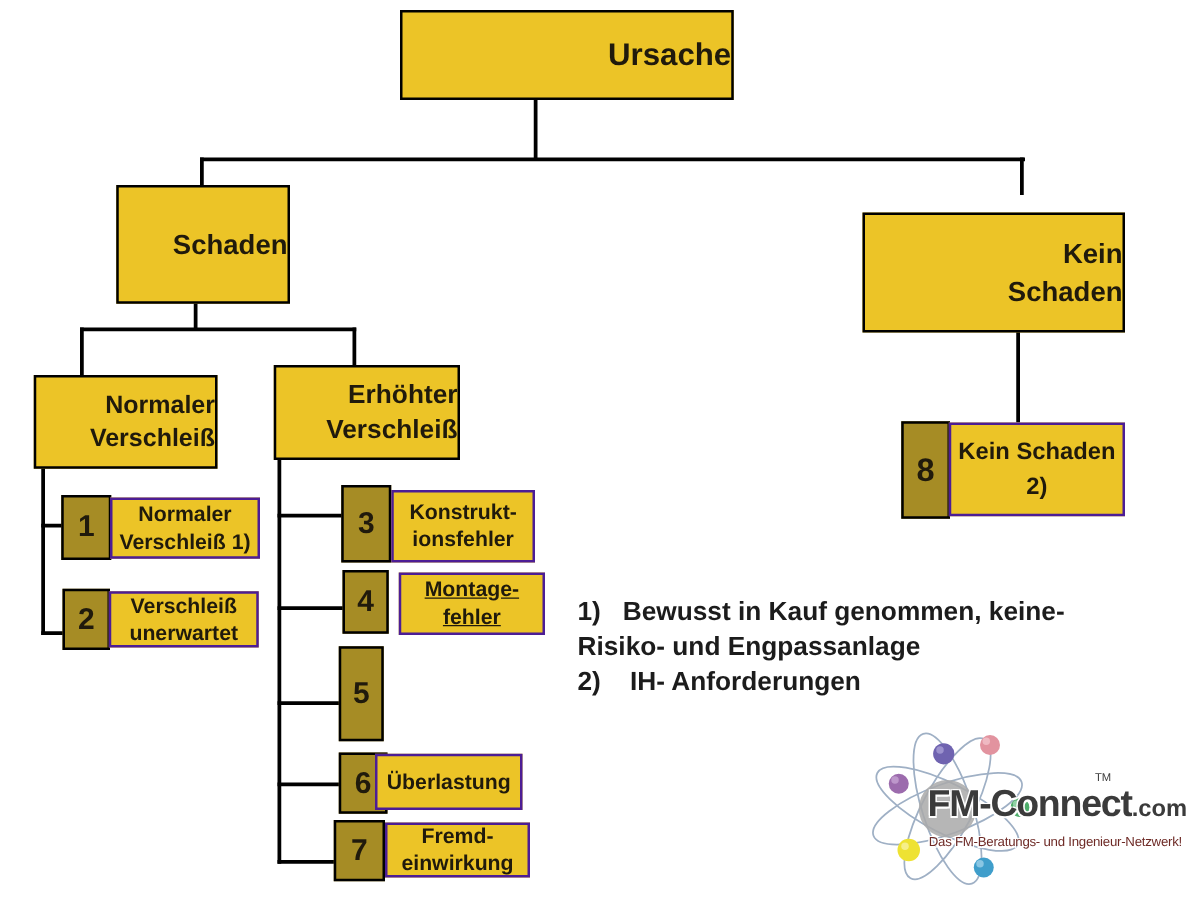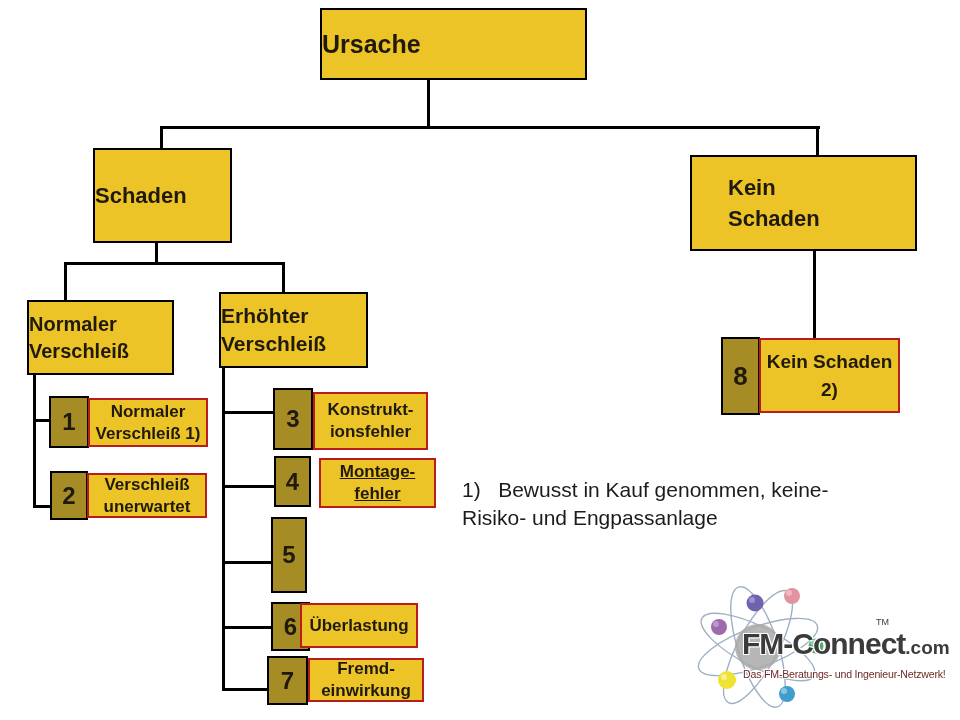--- a/index.html
+++ b/index.html
@@ -1,27 +1,27 @@
 <!DOCTYPE html>
 <html><head>
 <meta charset="utf-8">
 <style>
   html,body{margin:0;padding:0;background:#fff;}
   #page{position:relative;width:960px;height:720px;background:#ffffff;overflow:hidden;
         font-family:"Liberation Sans",sans-serif;color:#201a0c;}
   .node{position:absolute;background:#ecc427;border:2px solid #000;box-sizing:border-box;
-        display:flex;flex-direction:column;align-items:flex-start;justify-content:center;
+        display:flex;flex-direction:column;align-items:flex-end;justify-content:center;
         font-weight:bold;text-align:center;}
   .conn{position:absolute;background:#000;}
   .badge{position:absolute;background:#a68c25;border:2px solid #000;box-sizing:border-box;
          display:flex;align-items:center;justify-content:center;font-weight:bold;font-size:24px;}
-  .itemlabel{position:absolute;background:#ecc427;border:2px solid #b91c1c;box-sizing:border-box;
+  .itemlabel{position:absolute;background:#ecc427;border:2px solid #4c1d95;box-sizing:border-box;
          display:flex;flex-direction:column;align-items:center;justify-content:center;
          font-weight:bold;font-size:17px;line-height:22px;text-align:right;}
-  .foot{position:absolute;left:462px;top:476px;width:440px;font-weight:400;font-size:21px;
+  .foot{position:absolute;left:462px;top:476px;width:440px;font-weight:700;font-size:21px;
         line-height:28px;color:#1c1c1c;}
   .foot div{white-space:pre-wrap;}
   #logo{position:absolute;left:690px;top:583px;width:270px;height:135px;}
   #logo svg{position:absolute;left:0;top:0;}
   .brand{position:absolute;left:52px;top:44px;font-weight:bold;font-size:30px;letter-spacing:-1px;
          color:#3b3b3b;white-space:nowrap;
          text-shadow:1px 1px 0 #fff,-1px -1px 0 #fff,1px -1px 0 #fff,-1px 1px 0 #fff;}
   .brand .dcom{font-size:19px;letter-spacing:0;}
   .tm{position:absolute;left:186px;top:34px;font-weight:normal;font-size:9px;color:#3b3b3b;
       text-shadow:1px 1px 0 #fff,-1px -1px 0 #fff;}
@@ -58,21 +58,21 @@
   <div class="conn" style="left:813px;top:250px;width:3px;height:88px;"></div>
 
   <div class="node" style="left:320px;top:8px;width:267px;height:72px;font-size:25px;">
     <span>Ursache</span>
   </div>
 
   <div class="node" style="left:93px;top:148px;width:139px;height:95px;font-size:22px;">
     <span>Schaden</span>
   </div>
 
-  <div class="node" style="left:690px;top:155px;width:227px;height:96px;font-size:22px;line-height:31px;padding-left:36px;">
+  <div class="node" style="left:690px;top:170px;width:210px;height:96px;font-size:22px;line-height:31px;padding-left:36px;">
     <div>Kein</div>
     <div>Schaden</div>
   </div>
 
   <div class="node" style="left:27px;top:300px;width:147px;height:75px;font-size:20px;line-height:27px;">
     <div>Normaler</div>
     <div>Verschleiß</div>
   </div>
 
   <div class="node" style="left:219px;top:292px;width:149px;height:76px;font-size:21px;line-height:28px;">
@@ -135,20 +135,21 @@
       <span>8</span>
     </div>
   <div class="itemlabel" style="left:759px;top:338px;width:141px;height:75px;font-size:19px;line-height:28px;">
     <div>Kein Schaden</div>
     <div>2)</div>
   </div>
 
   <div class="foot">
     <div>1)   Bewusst in Kauf genommen, keine-</div>
     <div>Risiko- und Engpassanlage</div>
+    <div>2)    IH- Anforderungen</div>
   </div>
 
   <div id="logo">
     <svg width="270" height="135" viewBox="0 0 270 135">
       <g fill="none" stroke="#9fb0c5" stroke-width="1.4">
         <ellipse cx="68" cy="64" rx="63" ry="20" transform="rotate(-62 68 64)"></ellipse>
         <ellipse cx="68" cy="64" rx="63" ry="20" transform="rotate(-20 68 64)"></ellipse>
         <ellipse cx="68" cy="64" rx="63" ry="20" transform="rotate(27 68 64)"></ellipse>
         <ellipse cx="68" cy="64" rx="63" ry="20" transform="rotate(72 68 64)"></ellipse>
       </g>

